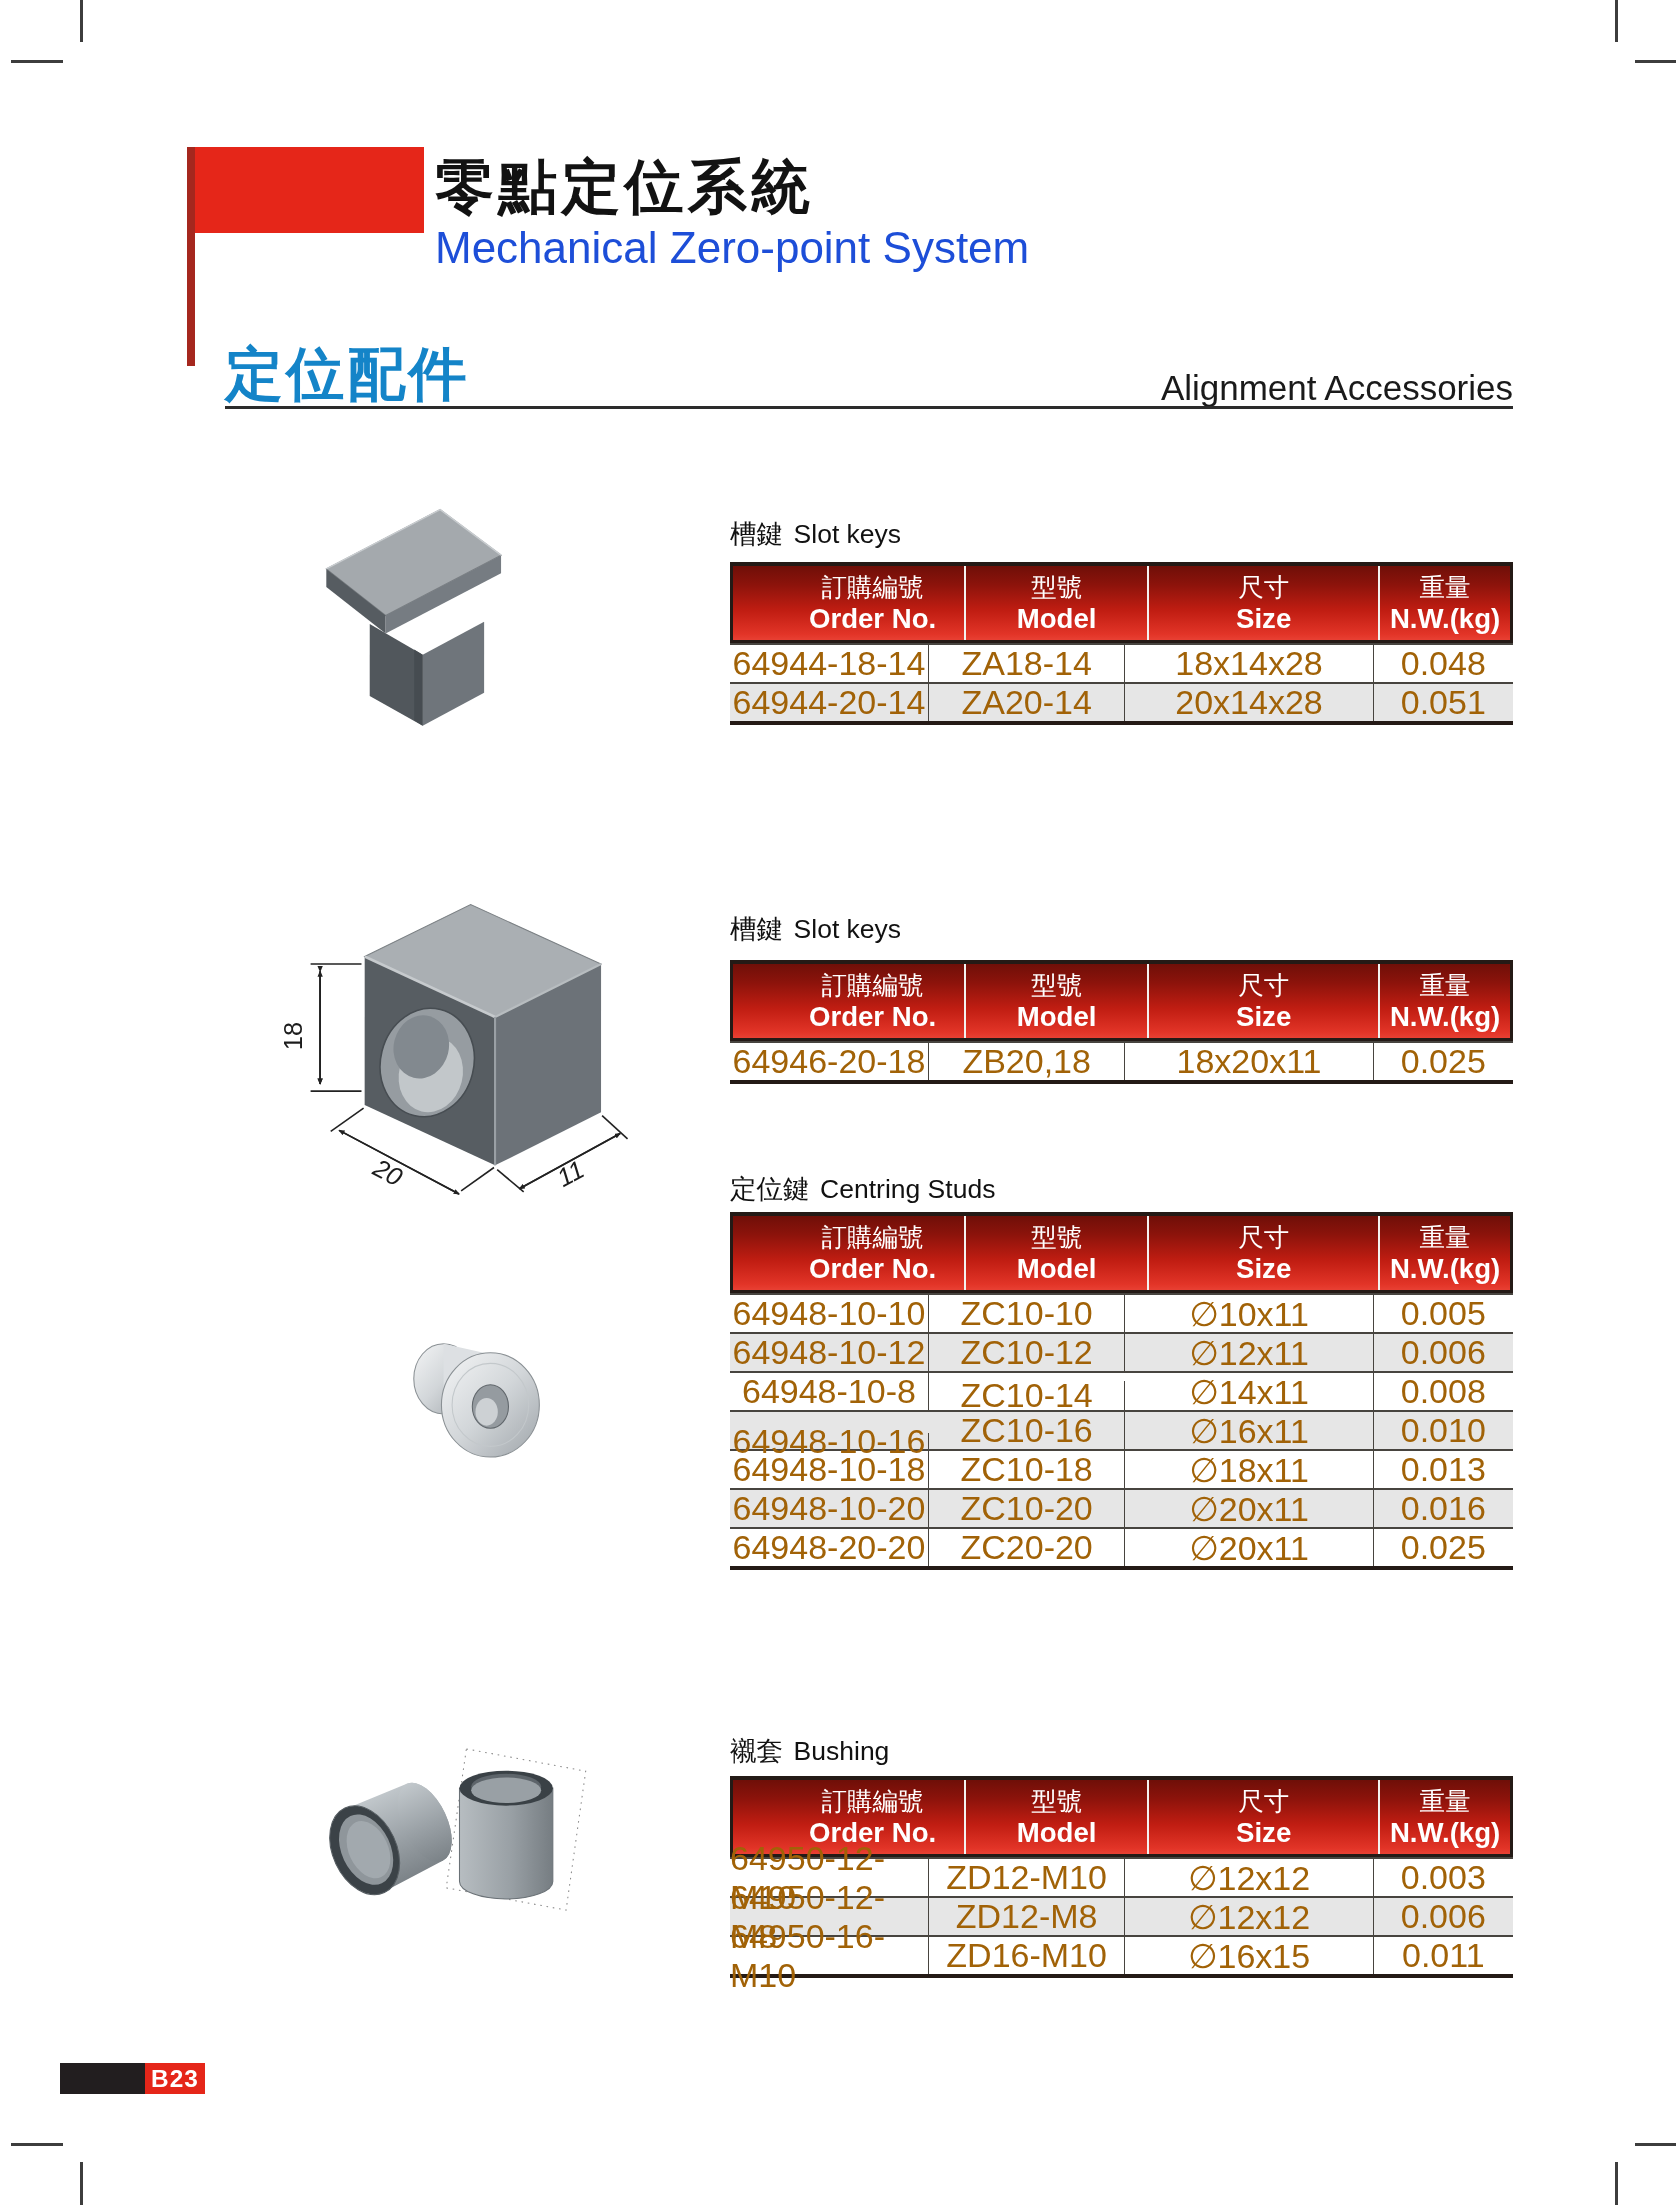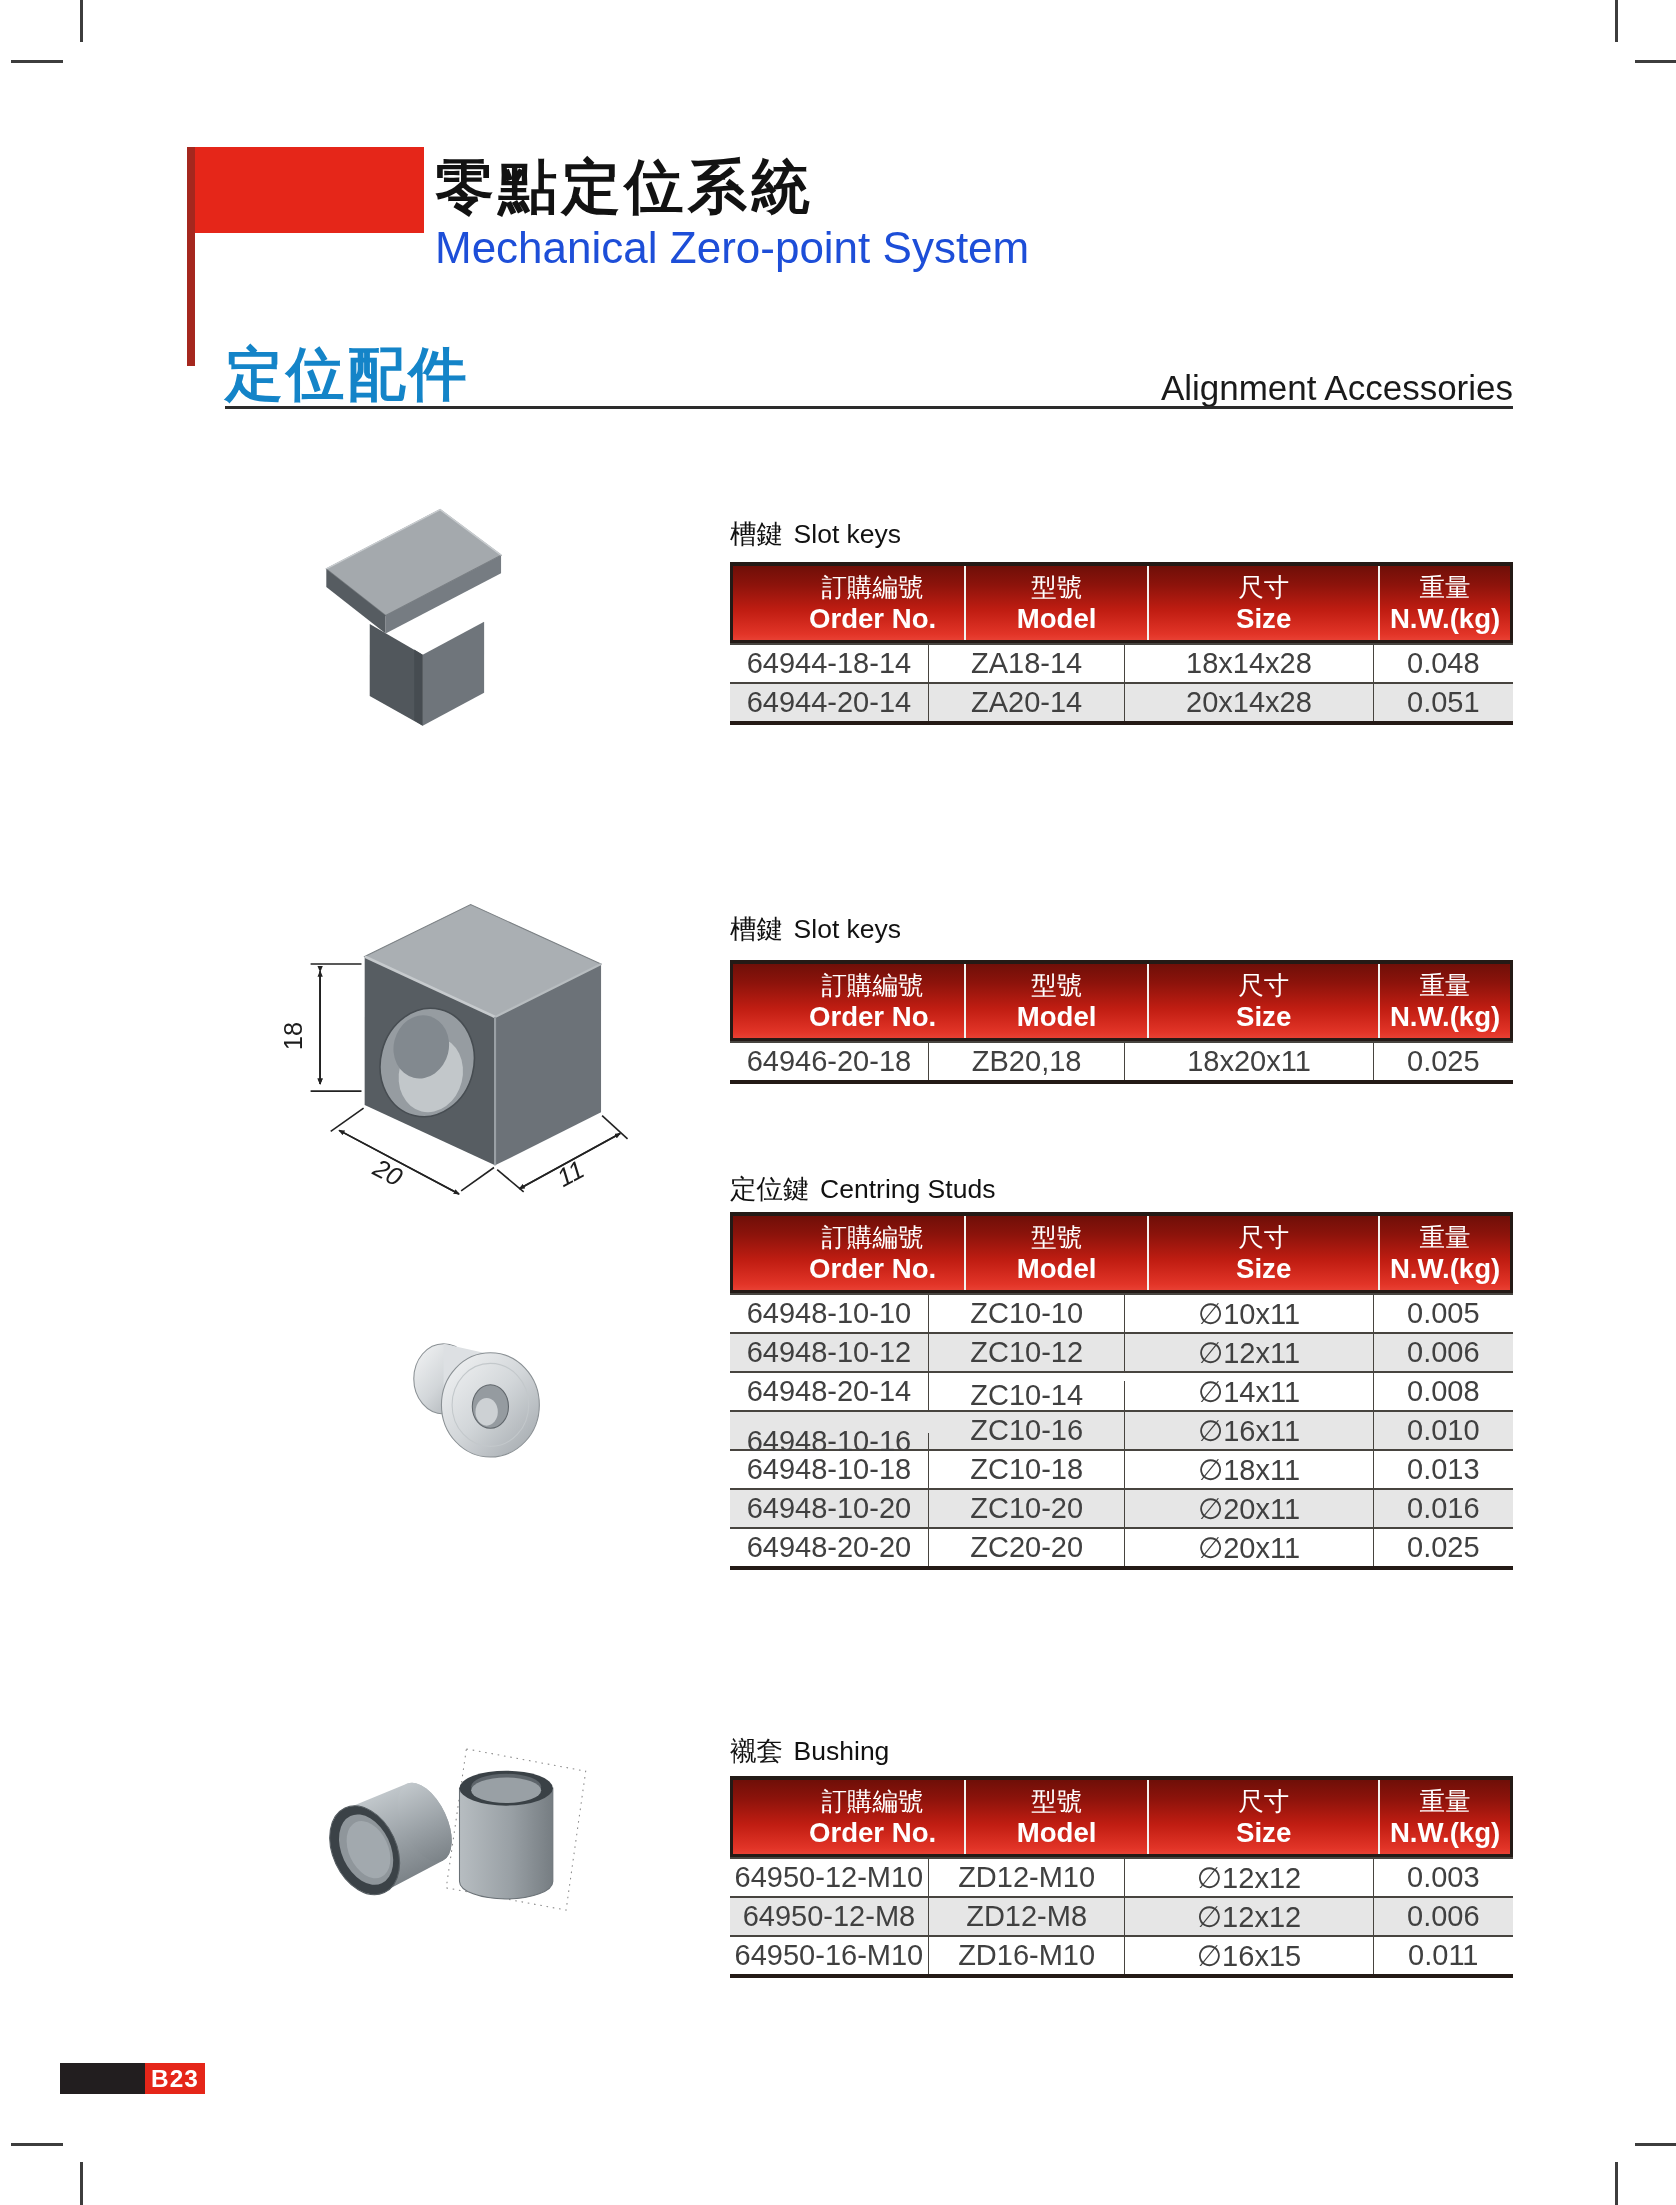--- a/index.html
+++ b/index.html
@@ -28,21 +28,21 @@
          border-left:3.2px solid #241a16;border-right:3.2px solid #241a16;box-sizing:border-box;
          background:linear-gradient(180deg,#6f0f08 0%,#8c130b 25%,#c01d12 60%,#e23427 92%,#e84033 100%);padding-left:48px;}
   .th{display:flex;flex-direction:column;justify-content:center;align-items:center;color:#ffffff;
       border-right:2.1px solid #f4f2f0;box-sizing:border-box;padding-top:1.1px;}
   .th:last-child{border-right:none;}
   .th .zh{font-size:25.5px;line-height:1.2;font-weight:400;}
   .th .en{font-size:27.6px;line-height:1.2;font-weight:700;}
   .tr{display:flex;height:37px;border-top:2.1px solid #47443f;background:#ffffff;}
   .tr:first-child{border-top:none;}
   .tr.alt{background:#e6e6e6;}
-  .td{display:flex;justify-content:center;align-items:center;font-size:29px;color:#404040;
+  .td{display:flex;justify-content:center;align-items:center;font-size:34px;color:#a16207;
       border-right:1.6px solid #47443f;box-sizing:border-box;}
   .td:last-child{border-right:none;}
 
   
   .foot-black{position:absolute;left:49px;top:2063px;width:85px;height:31px;background:#221e1f;}
   .foot-red{position:absolute;left:134px;top:2063px;width:60px;height:31px;background:#e52619;
             display:flex;align-items:center;justify-content:center;}
   .foot-red span{color:#ffffff;font-size:24.4px;font-weight:700;letter-spacing:1.1px;}
 
   .product{position:absolute;}
@@ -266,21 +266,21 @@
         <div class="td" style="width: 31.7%;">∅10x11</div>
         <div class="td" style="width: 17.8%;">0.005</div>
       </div>
       <div class="tr alt">
         <div class="td" style="width: 25.4%;">64948-10-12</div>
         <div class="td" style="width: 25.1%;">ZC10-12</div>
         <div class="td" style="width: 31.7%;">∅12x11</div>
         <div class="td" style="width: 17.8%;">0.006</div>
       </div>
       <div class="tr">
-        <div class="td" style="width: 25.4%;">64948-20-14</div>
+        <div class="td" style="width: 25.4%;">64948-10-8</div>
         <div class="td" style="width: 25.1%; margin-top: 8px;">ZC10-14</div>
         <div class="td" style="width: 31.7%;">∅14x11</div>
         <div class="td" style="width: 17.8%;">0.008</div>
       </div>
       <div class="tr alt">
         <div class="td" style="width: 25.4%; margin-top: 21px;">64948-10-16</div>
         <div class="td" style="width: 25.1%;">ZC10-16</div>
         <div class="td" style="width: 31.7%;">∅16x11</div>
         <div class="td" style="width: 17.8%;">0.010</div>
       </div>

